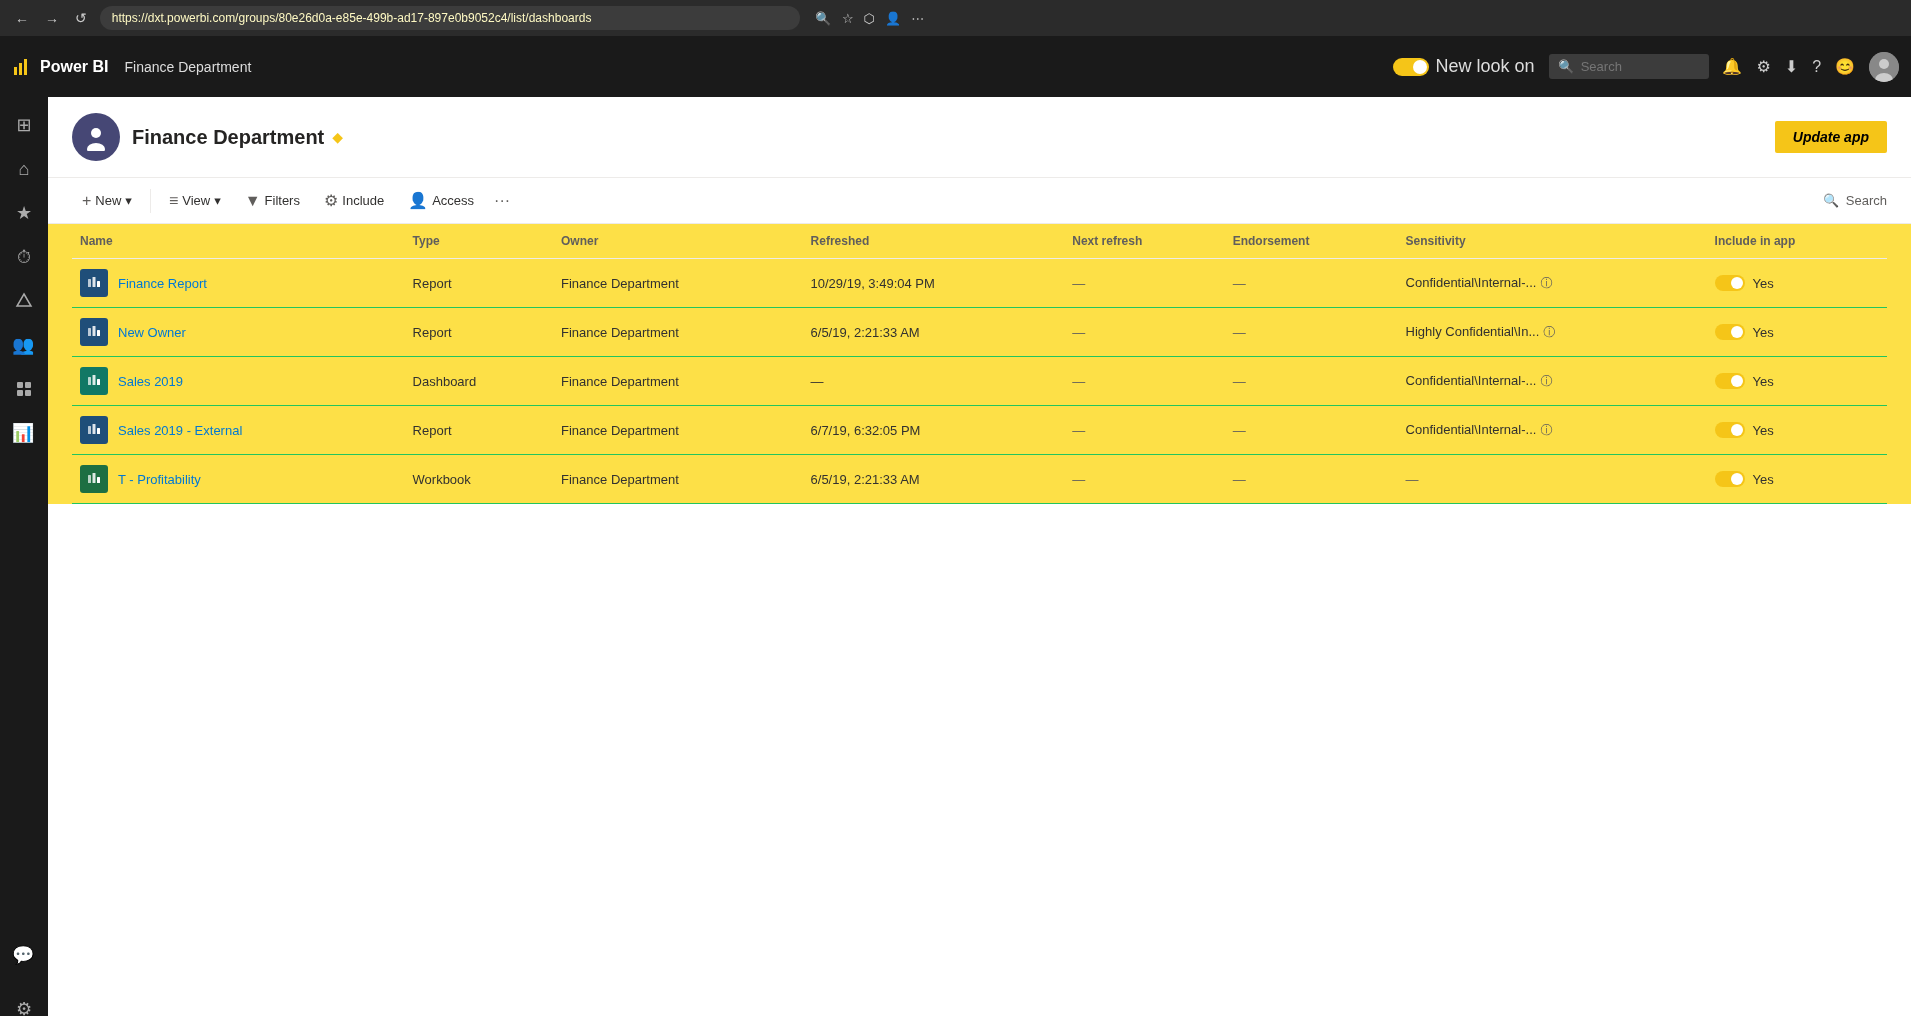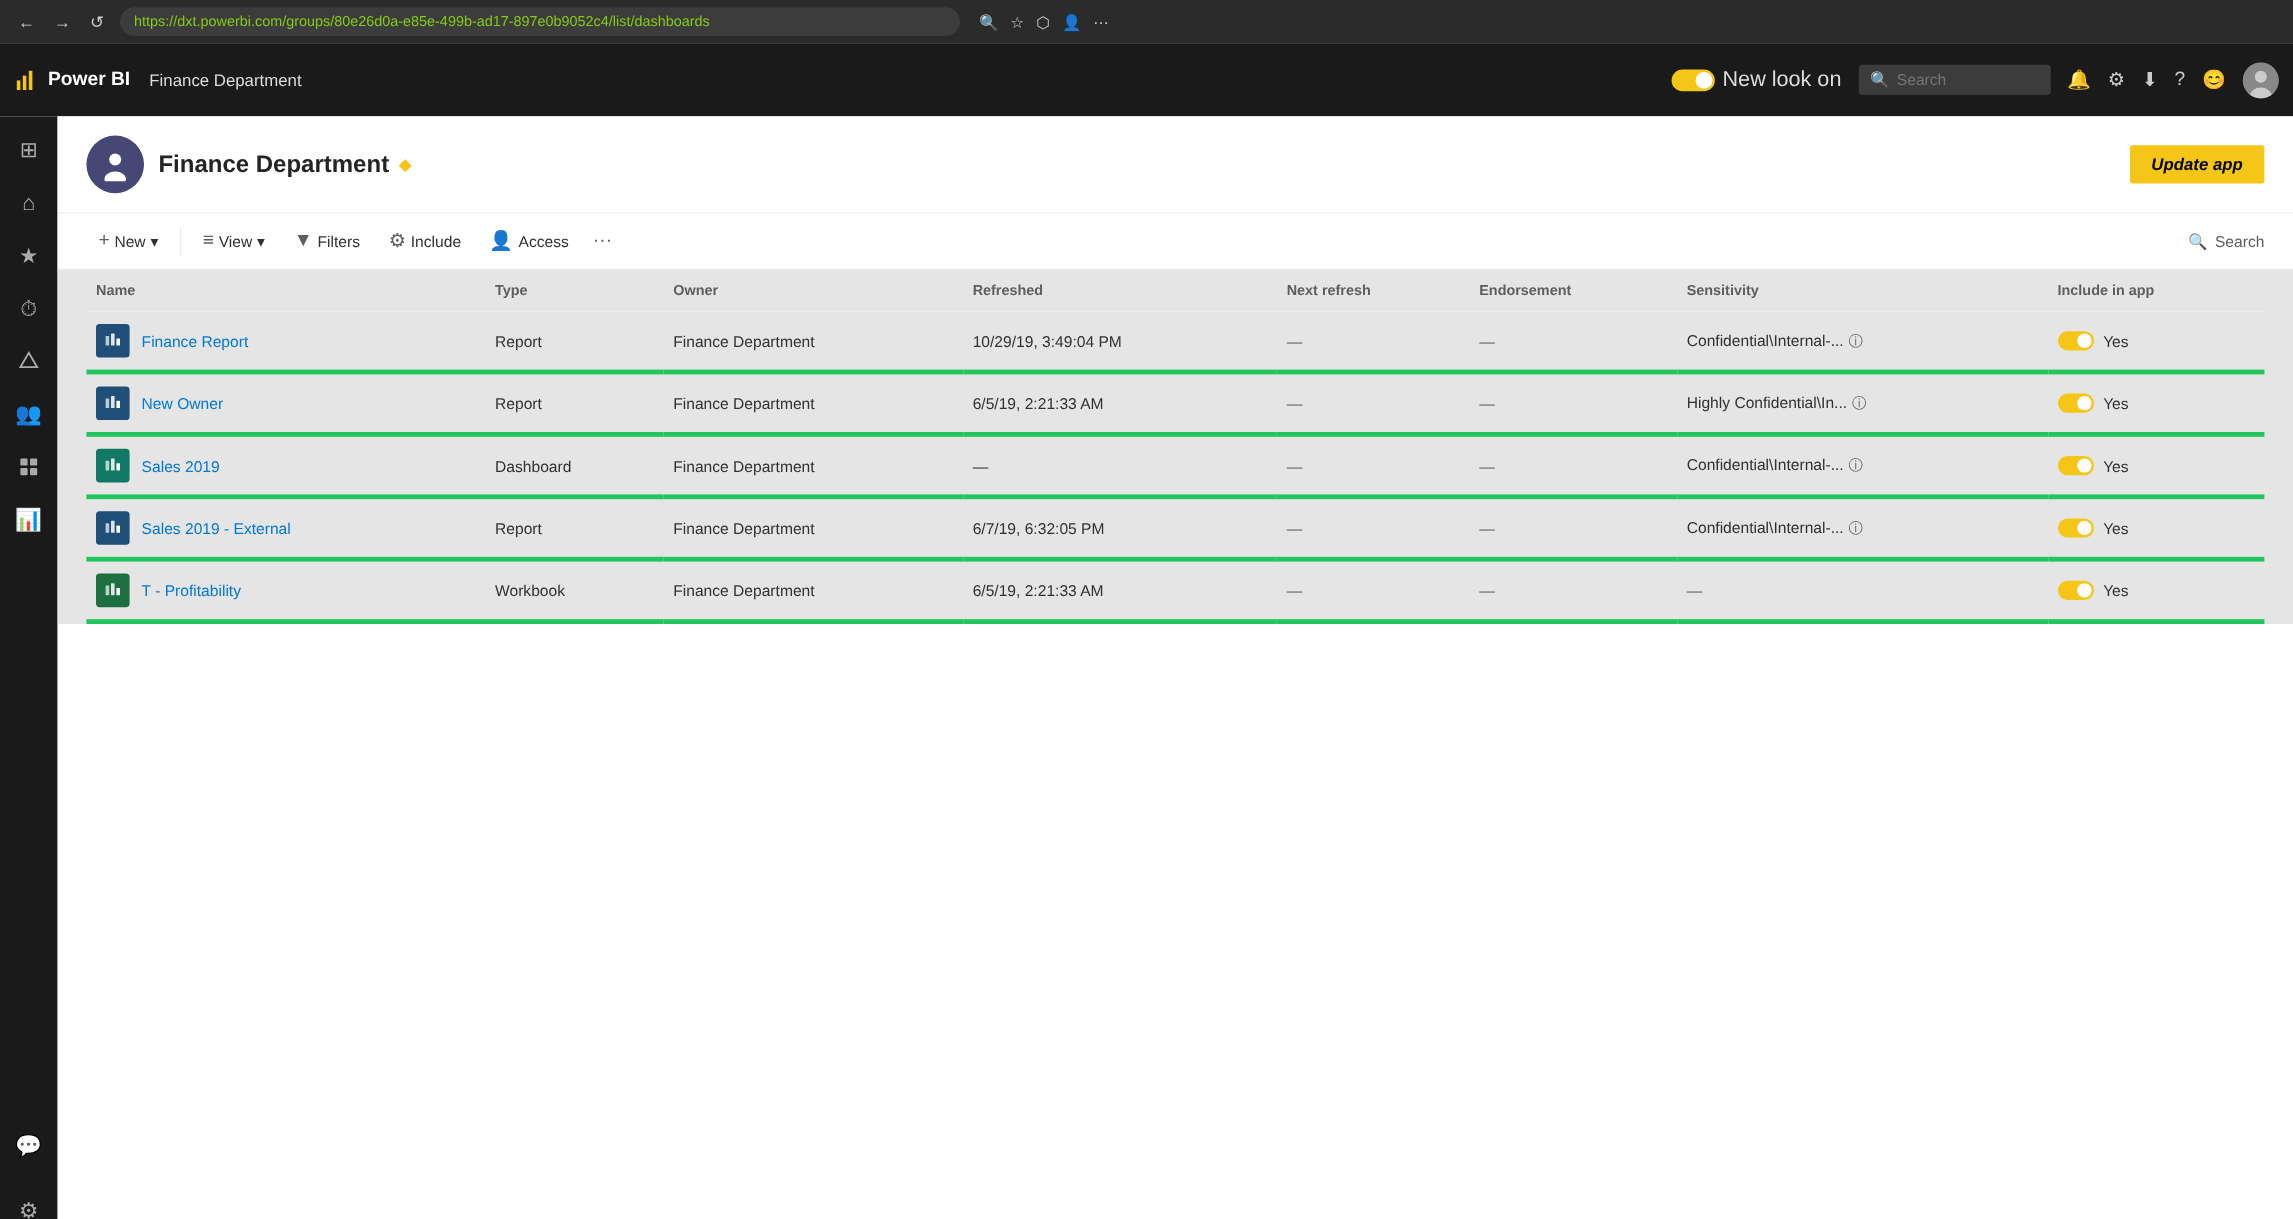--- a/index.html
+++ b/index.html
@@ -16,21 +16,21 @@
     }
     .browser-nav { display: flex; gap: 6px; align-items: center; }
     .browser-nav button {
       background: none; border: none; color: #ccc; cursor: pointer; font-size: 14px; padding: 2px 5px;
     }
     .browser-url {
       flex: 1;
       background: #3c3c3c;
       border: none;
       border-radius: 14px;
-      color: #84cc16;
+      color: #fef9c3;
       font-size: 12px;
       padding: 3px 12px;
       height: 24px;
       max-width: 700px;
     }
     .browser-icons { display: flex; gap: 10px; align-items: center; margin-left: 8px; }
     .browser-icons span { color: #ccc; font-size: 13px; cursor: pointer; }
 
     
     .topnav {
@@ -151,27 +151,27 @@
       padding: 10px 14px;
       font-size: 13px;
       cursor: pointer;
       color: #605e5c;
       border-bottom: 2px solid transparent;
       margin-right: 4px;
     }
     .tab.active { color: #252423; border-bottom: 2px solid #252423; font-weight: 600; }
 
     
-    .content-table { width: 100%; padding: 0 24px; background: #e5e5e5; }
+    .content-table { width: 100%; padding: 0 24px; background: #fde047; }
     table { width: 100%; border-collapse: collapse; }
     th {
       text-align: left; font-size: 12px; font-weight: 600; color: #605e5c;
       padding: 10px 8px; border-bottom: 1px solid #edebe9;
     }
-    td { padding: 10px 8px; font-size: 13px; color: #323130; border-bottom: 4px solid #22c55e; }
+    td { padding: 10px 8px; font-size: 13px; color: #323130; border-bottom: 1px solid #22c55e; }
 
     .item-icon {
       width: 28px; height: 28px; border-radius: 3px;
       display: flex; align-items: center; justify-content: center;
       color: white; font-size: 13px; flex-shrink: 0;
     }
     .icon-report { background: #1f4e79; }
     .icon-dashboard { background: #117865; }
     .icon-workbook { background: #1d6f42; }
 

